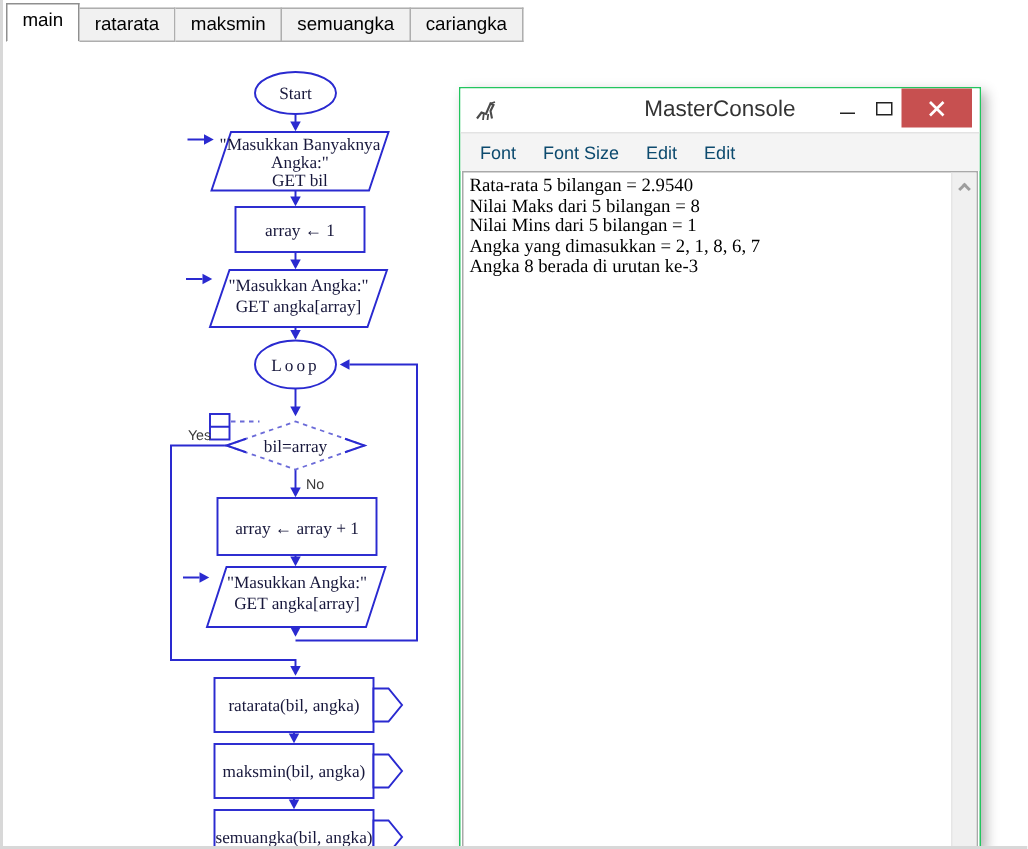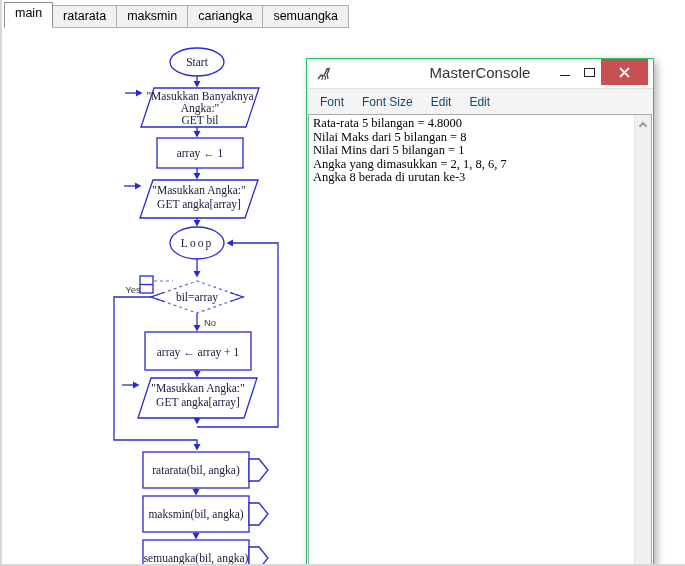--- a/index.html
+++ b/index.html
@@ -58,22 +58,22 @@
 </head>
 <body>
 
 <div id="app">
 
   
   <div class="tabbar">
     <div class="tab active">main</div>
     <div class="tab">ratarata</div>
     <div class="tab">maksmin</div>
+    <div class="tab">semuangka</div>
     <div class="tab">cariangka</div>
-    <div class="tab">semuangka</div>
   </div>
 
   
   <svg width="300" height="566" viewBox="0 0 300 566">
 
     <g>
       <line class="line" x1="176" y1="76" x2="176" y2="86"></line>
       <polygon class="ah" points="172.5,81 179.5,81 176,87.5"></polygon>
       <line class="line" x1="176" y1="127" x2="176" y2="136"></line>
       <polygon class="ah" points="172.5,131 179.5,131 176,137.5"></polygon>
@@ -209,21 +209,21 @@
 
     <div class="menubar">
       <div class="menu-item">Font</div>
       <div class="menu-item">Font Size</div>
       <div class="menu-item">Edit</div>
       <div class="menu-item">Edit</div>
     </div>
 
     <div class="console-area">
       <div class="console-text">
-        <div class="console-line">Rata-rata 5 bilangan = 4.8000</div>
+        <div class="console-line">Rata-rata 5 bilangan = 2.9540</div>
         <div class="console-line">Nilai Maks dari 5 bilangan = 8</div>
         <div class="console-line">Nilai Mins dari 5 bilangan = 1</div>
         <div class="console-line">Angka yang dimasukkan = 2, 1, 8, 6, 7</div>
         <div class="console-line">Angka 8 berada di urutan ke-3</div>
       </div>
       <div class="scrollbar">
         <div class="chevron-up"></div>
       </div>
     </div>
 

